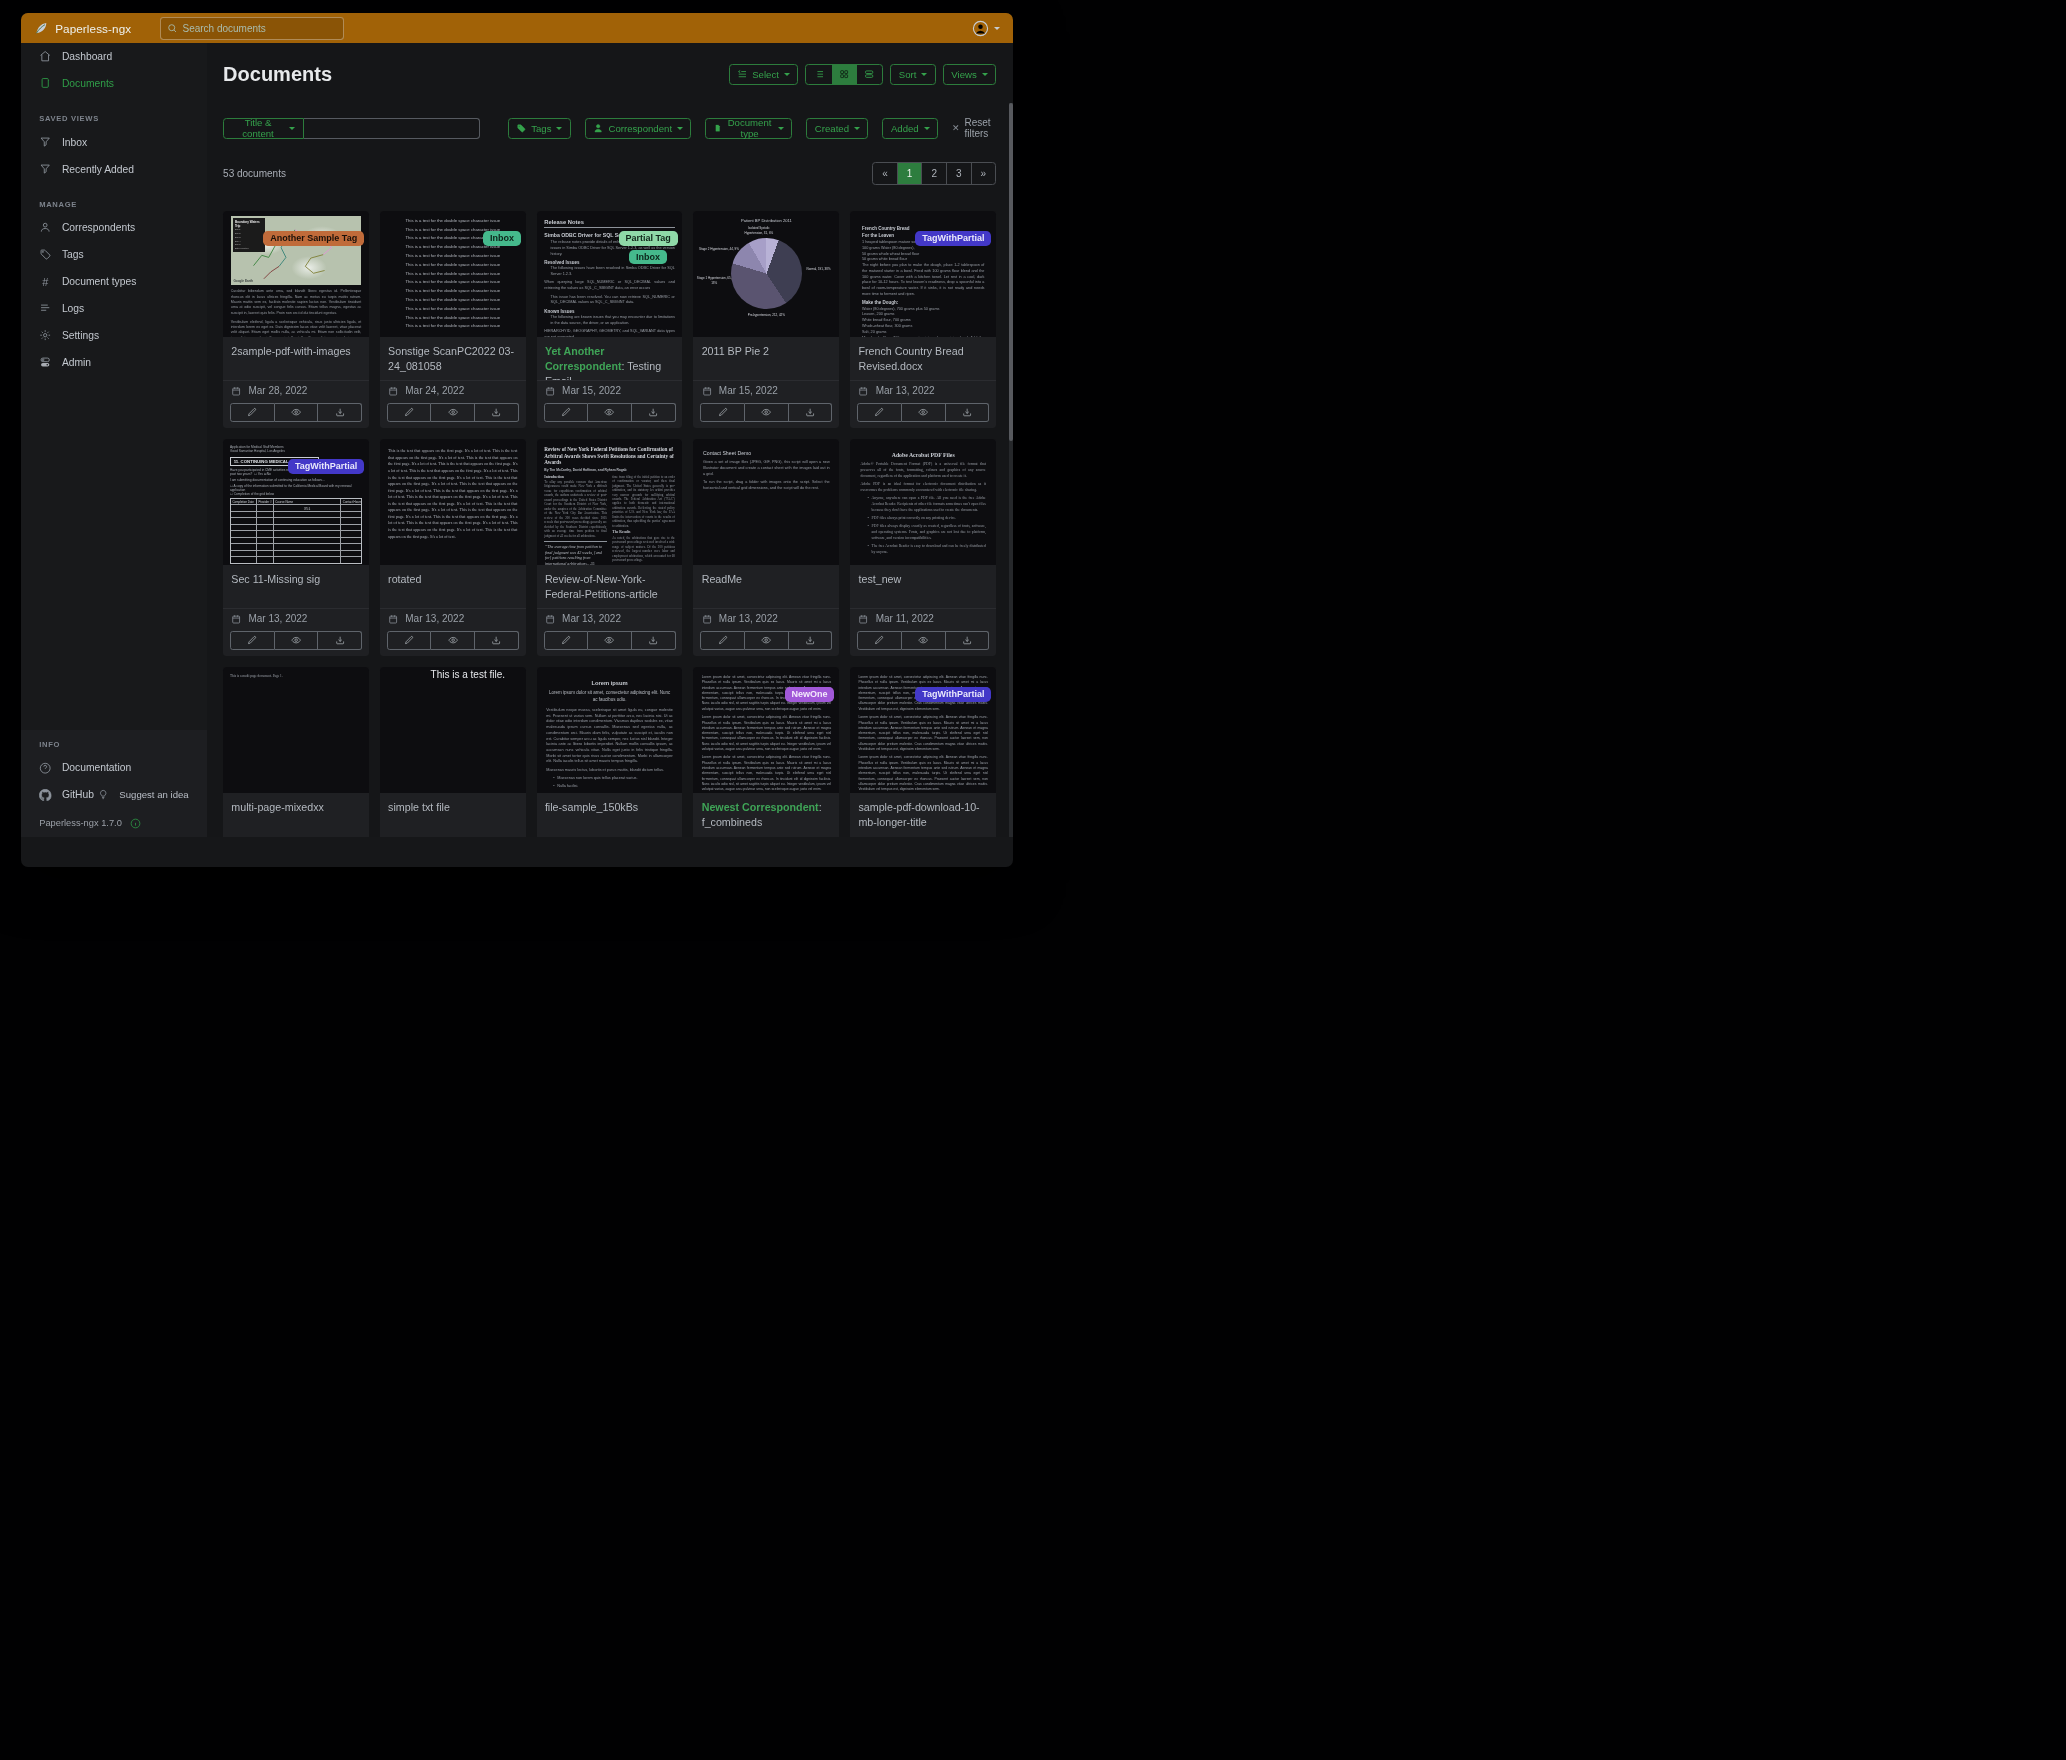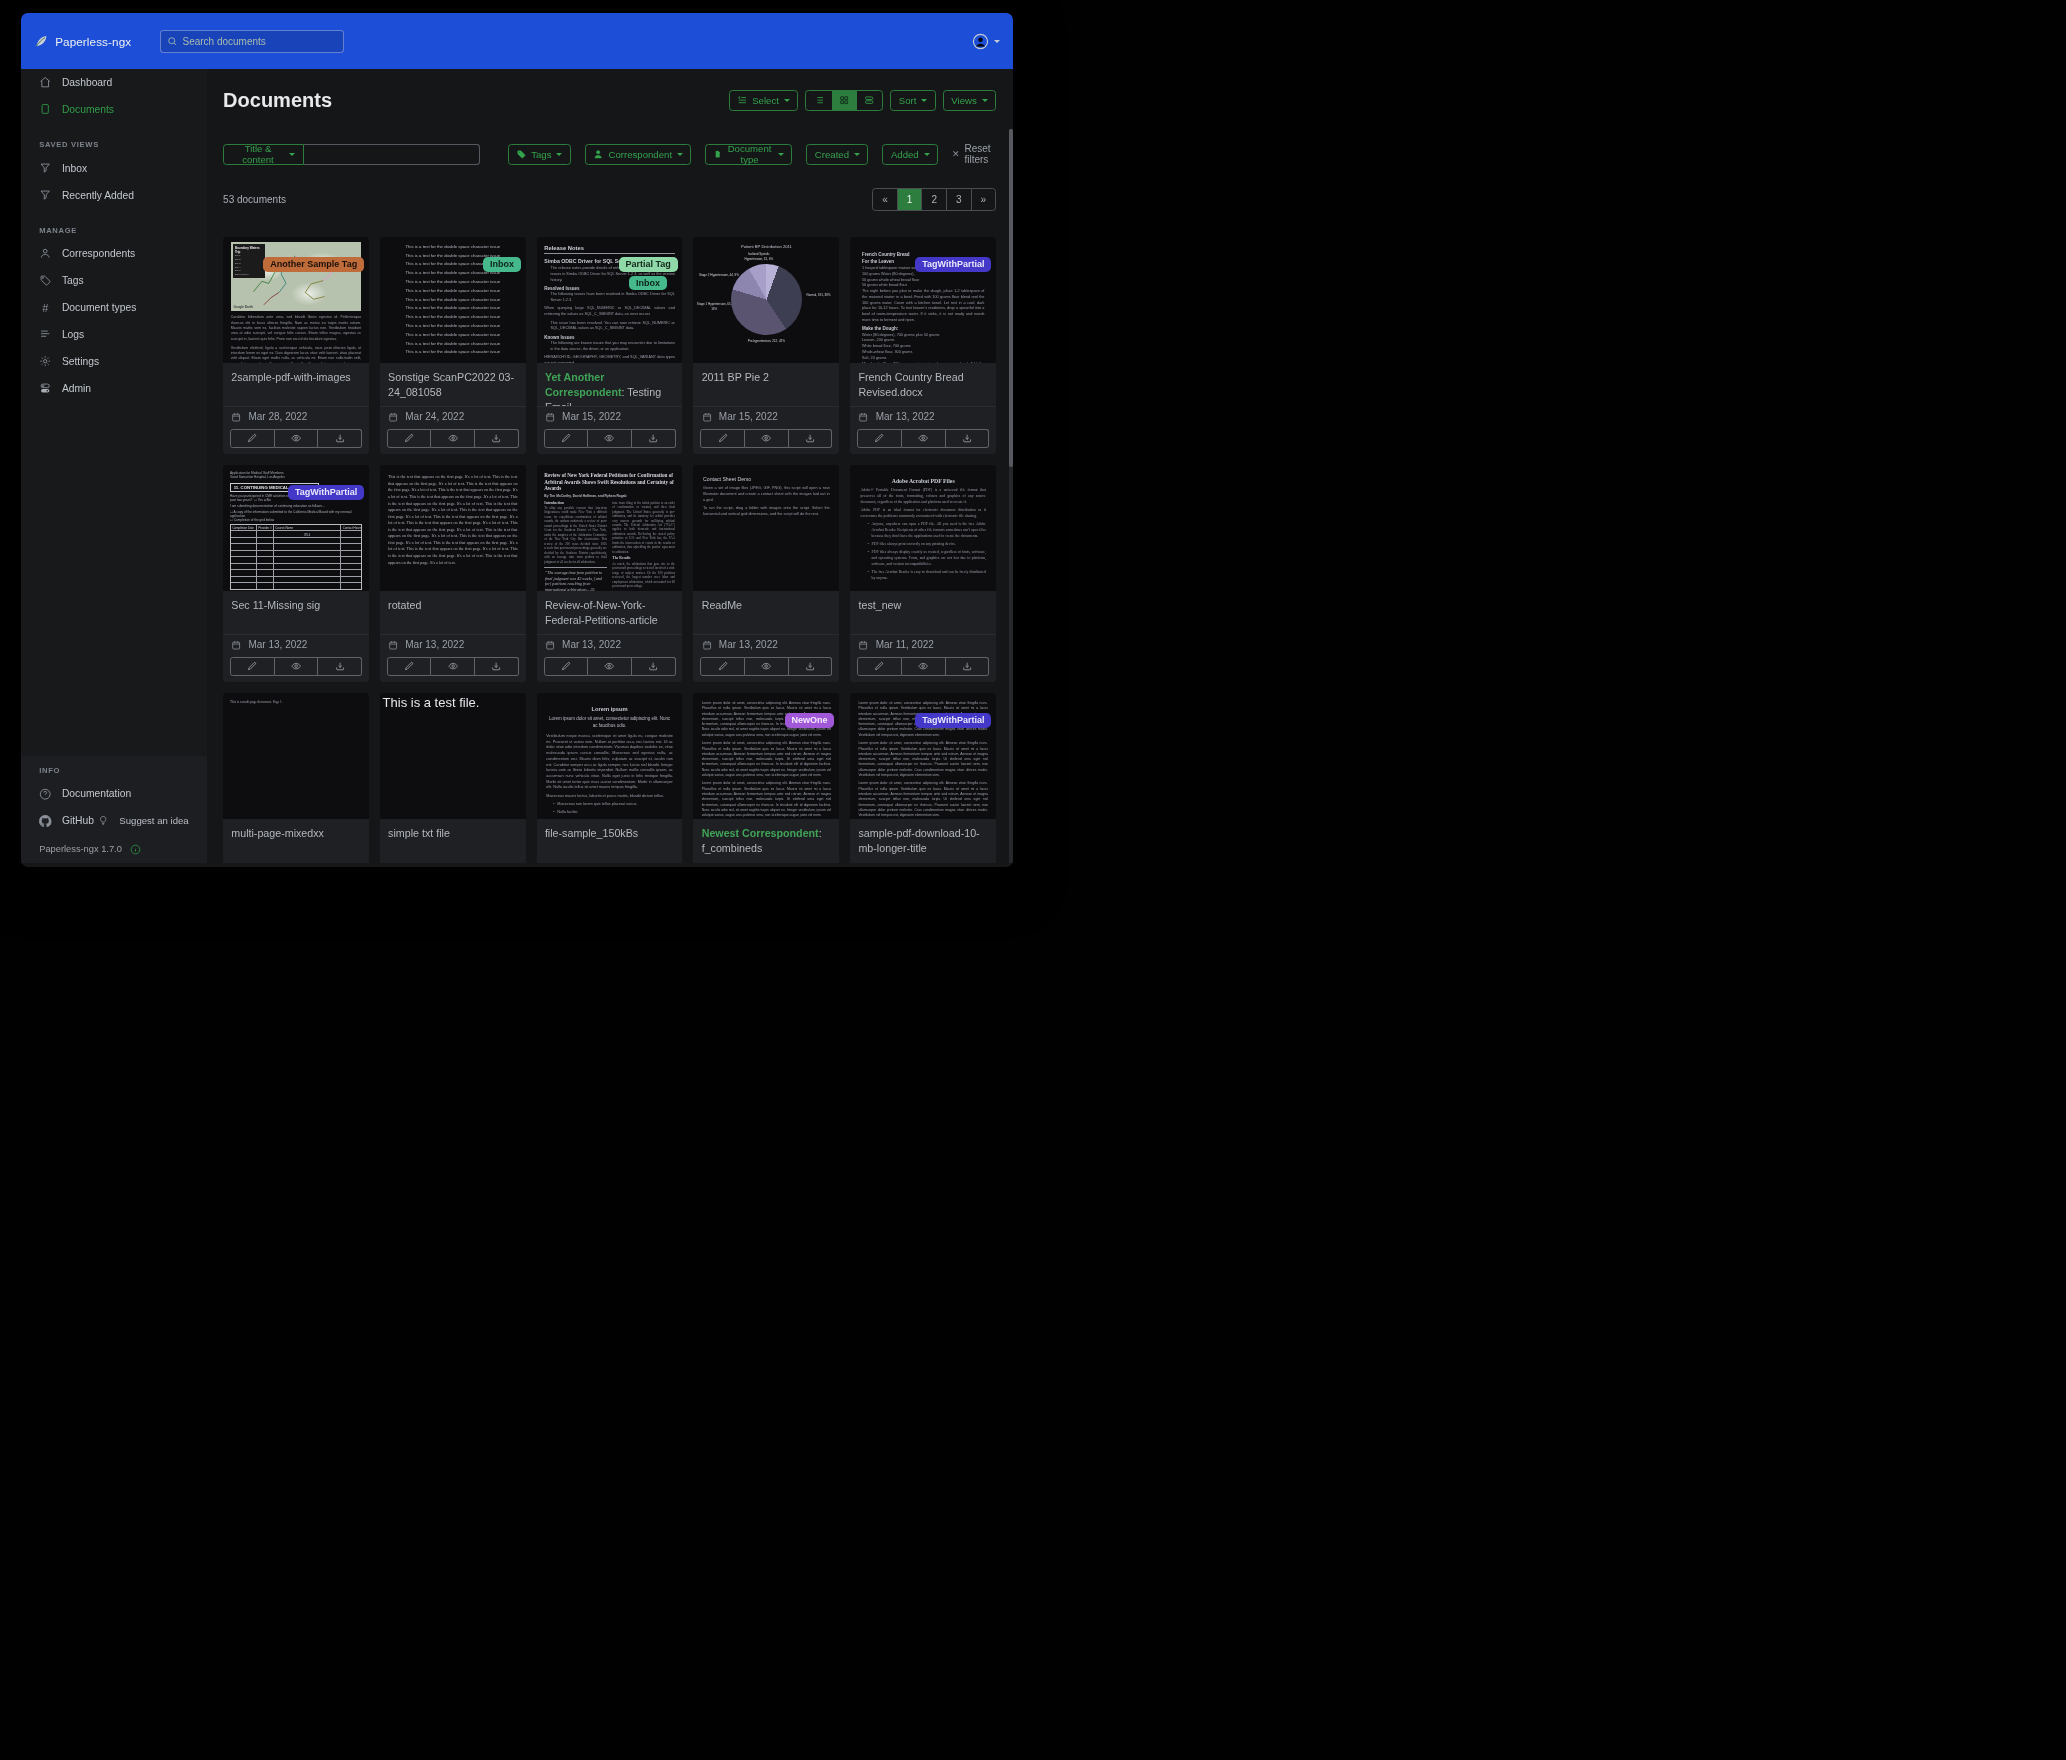--- a/index.html
+++ b/index.html
@@ -10,21 +10,21 @@
     box-shadow:0 17px 48px rgba(0,0,0,.9); }
 
   
   .titlebar { height:22px; background:#3b3b3d; display:flex; align-items:center; position:relative; }
   .lights { position:absolute; left:9.6px; display:flex; gap:5.5px; }
   .light { width:8.2px; height:8.2px; border-radius:50%; }
   .light.red{ background:#f35f57; } .light.yellow{ background:#f9bd2e; } .light.green{ background:#2ac840; }
   .tb-title { width:100%; text-align:center; font-size:9px; font-weight:700; color:#c9c9c9; }
 
   
-  .navbar { height:56px; background:#1d4ed8; display:flex; align-items:center; padding:0 12.4px; }
+  .navbar { height:30px; background:#a16207; display:flex; align-items:center; padding:0 12.4px; }
   .brand { display:flex; align-items:center; gap:6.2px; }
   .brand svg { width:16px; height:16px; }
   .brand-name { font-size:11.7px; color:#eef1ee; letter-spacing:0.1px; }
   .searchbox { margin-left:29px; width:184px; height:23px; background:rgba(0,0,0,.14);
     border:0.7px solid rgba(255,255,255,.32); border-radius:3.4px; display:flex; align-items:center; padding:0 6.2px; gap:4.8px; }
   .searchbox svg { width:10.3px; height:10.3px; stroke:#a9bcae; }
   .searchbox input { flex:1; background:transparent; border:none; outline:none; color:#dfe7e1; font-size:10px; font-family:inherit; }
   .searchbox input::placeholder { color:#a9bcae; }
   .user { margin-left:auto; display:flex; align-items:center; gap:4.8px; cursor:pointer; }
   .user svg { width:17px; height:17px; stroke:#c6ccd3; }
@@ -113,21 +113,21 @@
   .tb-h2l { font-size:5.2px; font-weight:400; color:#c9cdd4; margin:1.4px 0 4.1px; }
   .tb-h3 { font-size:4.5px; font-weight:700; color:#c9cdd4; margin:2.7px 0 1.4px; }
   .tb-p { font-size:3.8px; color:#989da5; margin:0 0 2.7px; text-align:justify; line-height:1.5; }
   .tb-pi { font-size:3.8px; color:#989da5; margin:0 0 2.7px 6.2px; text-align:justify; line-height:1.5; }
   .tb-pl { font-size:3.8px; color:#989da5; line-height:1.55; }
   .tb-b { font-size:3.8px; color:#989da5; margin:0 0 2.7px 6.9px; padding-left:4.1px; position:relative; text-align:justify; line-height:1.5; }
   .tb-b::before { content:"•"; position:absolute; left:0; top:0; }
   .tb-c1 { text-align:center; font-weight:700; font-size:5.8px; color:#c9cdd4; margin:2.7px 0 4.1px; }
   .tb-c2 { text-align:center; font-size:4.5px; color:#b9bdc4; margin:0 0 4.8px; line-height:1.5; }
   .tb-tiny { font-size:3.4px; color:#9ea3ab; }
-  .tb-txt { font-size:13px; color:#e6e8ec; padding:1.4px 0 0 2.7px; }
+  .tb-txt { font-size:10px; color:#e6e8ec; padding:1.4px 0 0 2.7px;margin-left:48px; }
   .th-lines { position:absolute; inset:0; padding:5.5px 5.5px 0; text-align:center; }
   .th-lines div { font-size:4.3px; color:#b5b9c0; line-height:2.05; white-space:nowrap; overflow:hidden; }
   .th-justify { position:absolute; inset:0; padding:9px 8.2px; font-size:4.1px; color:#aeb2ba; text-align:justify; line-height:1.6; }
   .th-paras { position:absolute; inset:0; padding:7.6px 8.2px; }
   .th-paras div { font-size:3.4px; color:#9da2aa; text-align:justify; line-height:1.55; margin-bottom:3.4px; }
 
   .pie-wrap { position:absolute; inset:0; }
   .pie-title { text-align:center; font-size:4.1px; color:#c3c7ce; margin-top:6.2px; }
   .pie { width:71px; height:71px; border-radius:50%; margin:15px auto 0; }
   .pie-label { position:absolute; font-size:3px; color:#d8dae1; text-align:center; line-height:1.4; width:40px; }

